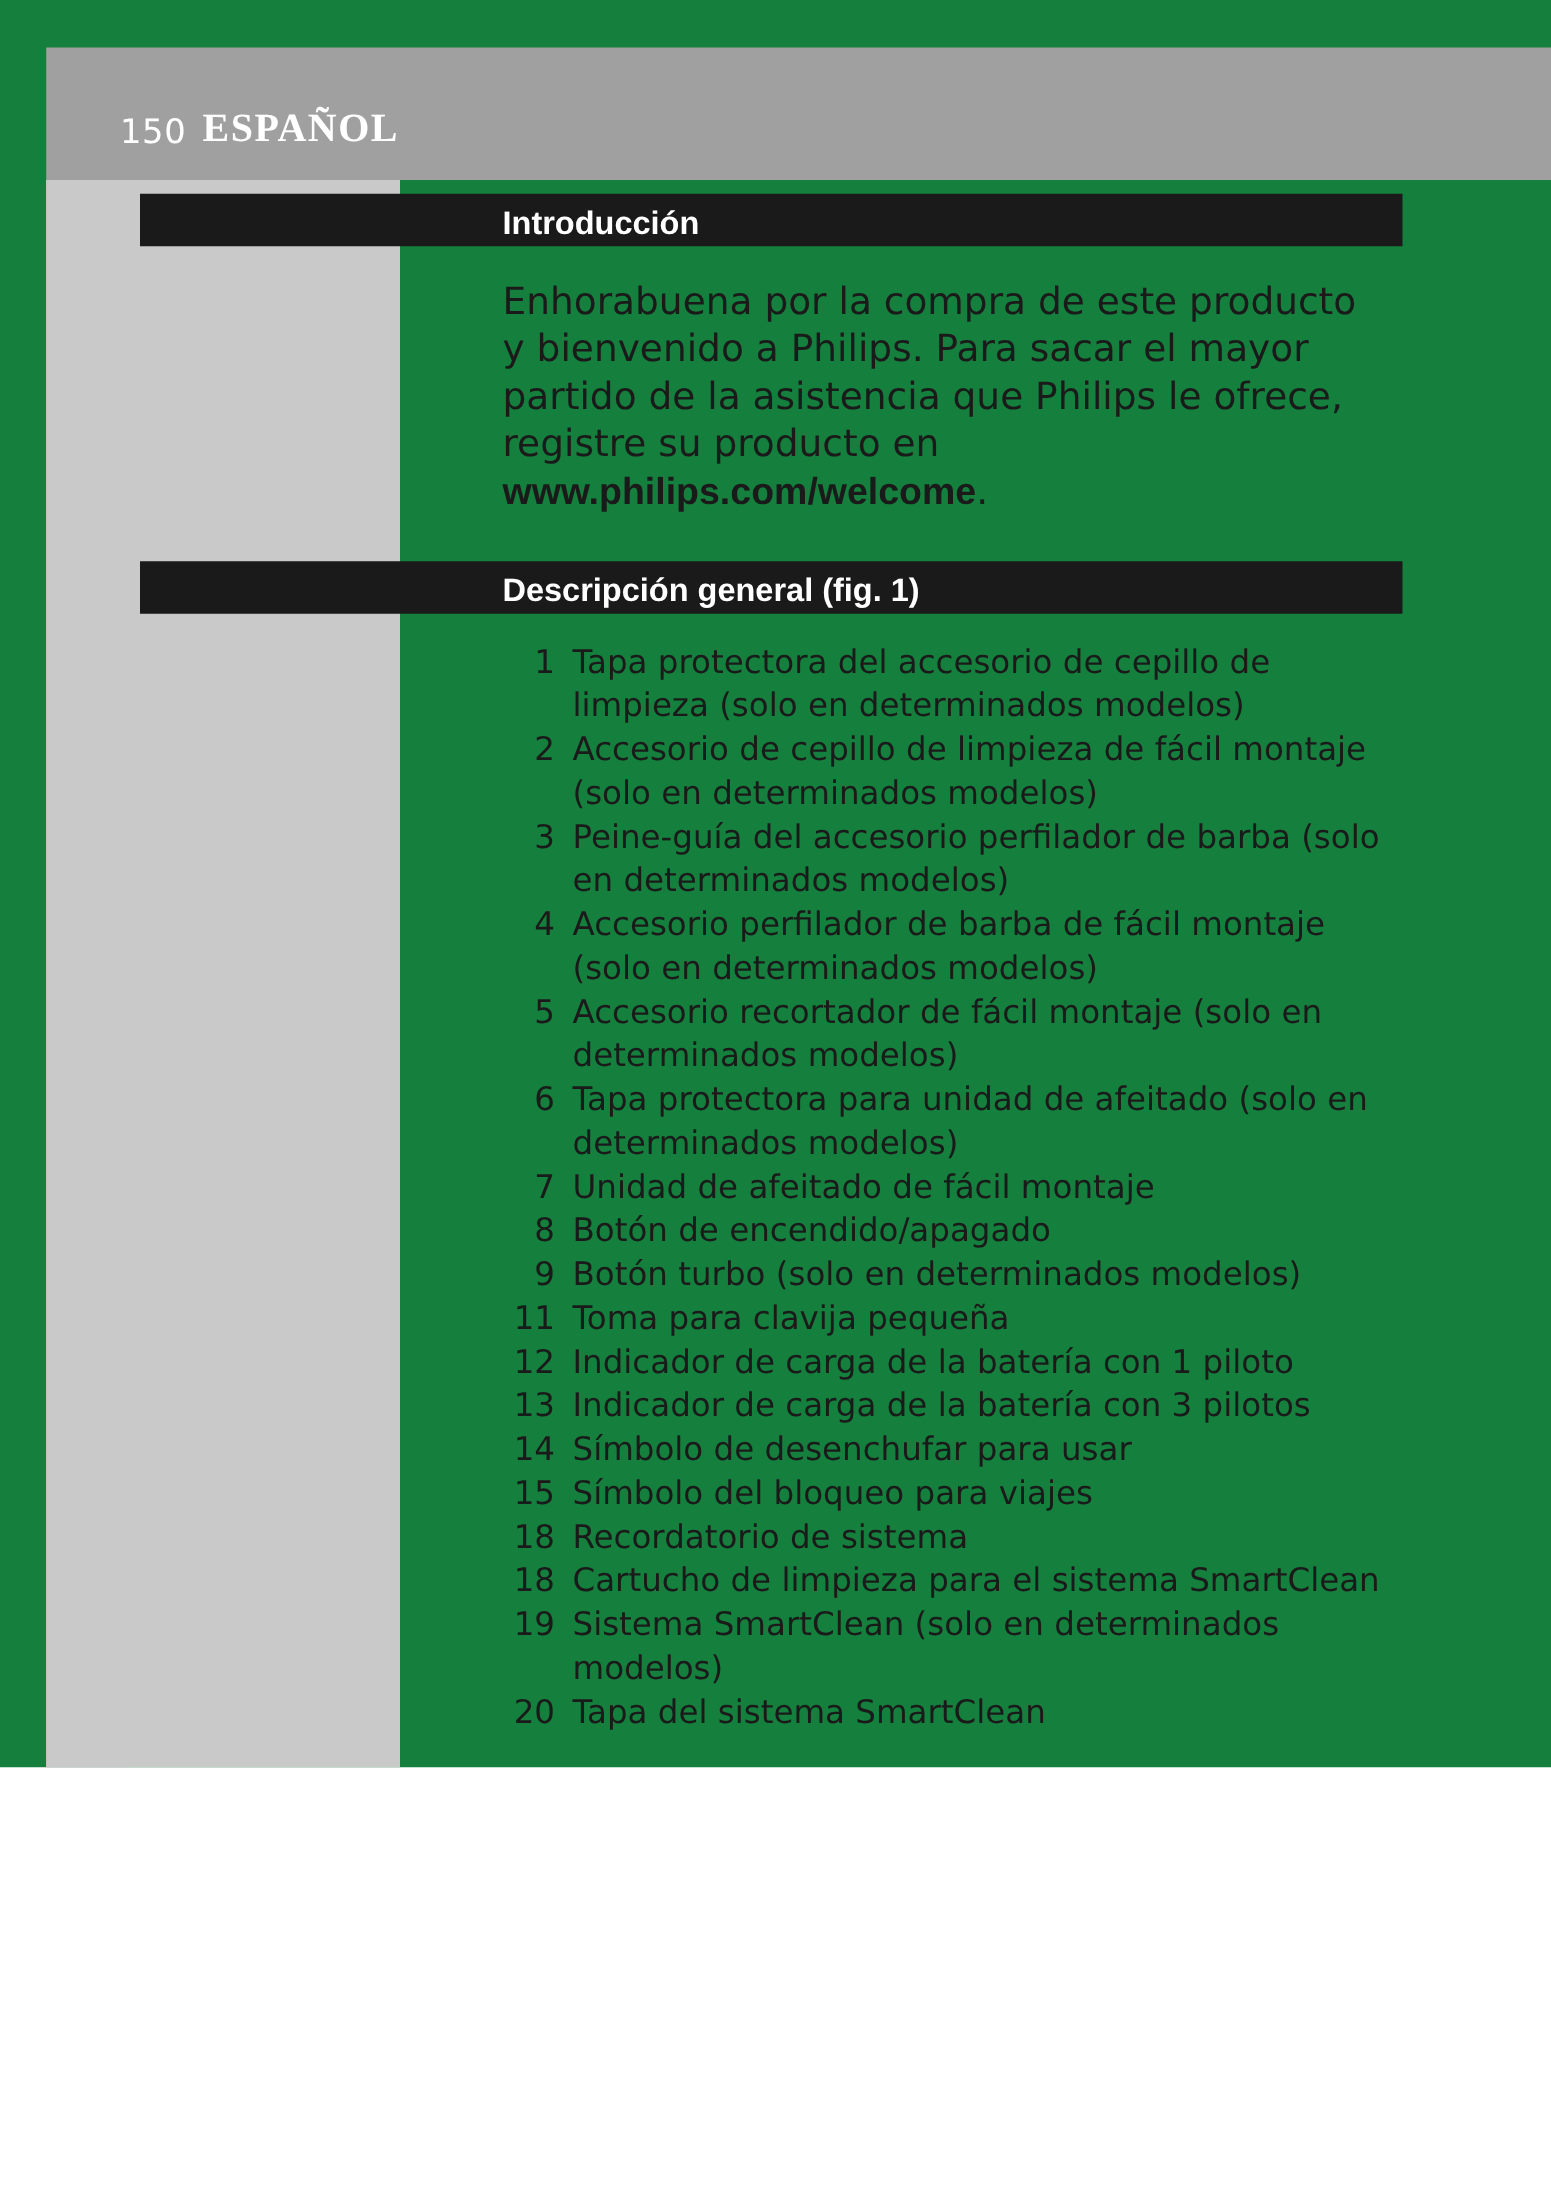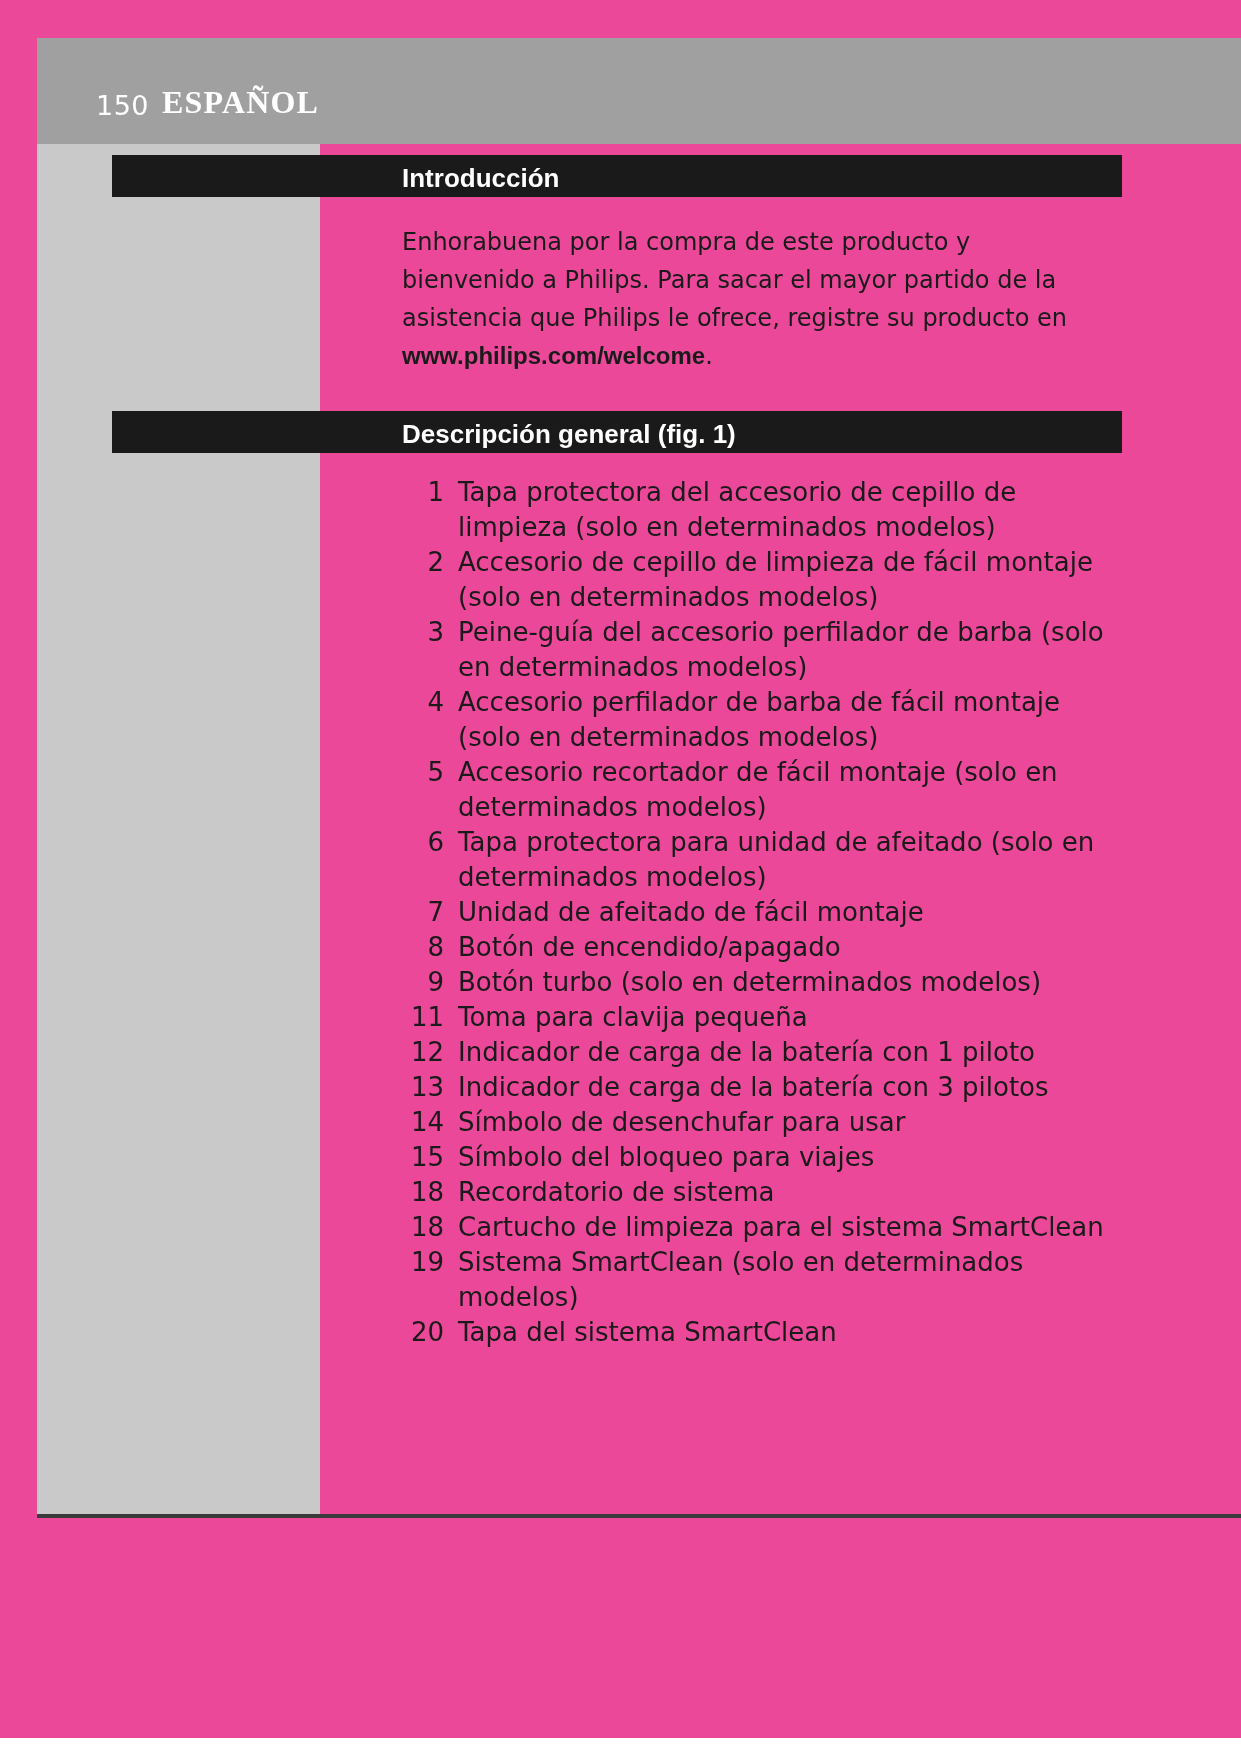--- a/index.html
+++ b/index.html
@@ -6,22 +6,22 @@
     margin: 0;
     padding: 0;
     background: #ffffff;
   }
   body {
     font-family: "DejaVu Sans", sans-serif;
   }
   .page {
     position: relative;
     width: 1241px;
-    height: 1738px;
-    background: #ec4899;
+    height: 1414px;
+    background: #15803d;
     overflow: hidden;
   }
   
   .header-band {
     position: absolute;
     left: 37px;
     top: 38px;
     width: 1204px;
     height: 106px;
     background: #a0a0a0;
@@ -90,21 +90,21 @@
     top: 8px;
     color: #ffffff;
     font-size: 26px;
     font-weight: bold;
     font-family: "Liberation Sans", sans-serif;
     white-space: nowrap;
   }
   .para {
     margin: 26px 0 0 290px;
     width: 690px;
-    font-size: 24px;
+    font-size: 30px;
     line-height: 38px;
     color: #1a1a1a;
     font-family: "DejaVu Sans", sans-serif;
   }
   .para b {
     font-family: "Liberation Sans", sans-serif;
     font-weight: bold;
   }
   .spacer-1 { height: 36px; }
   .list {

